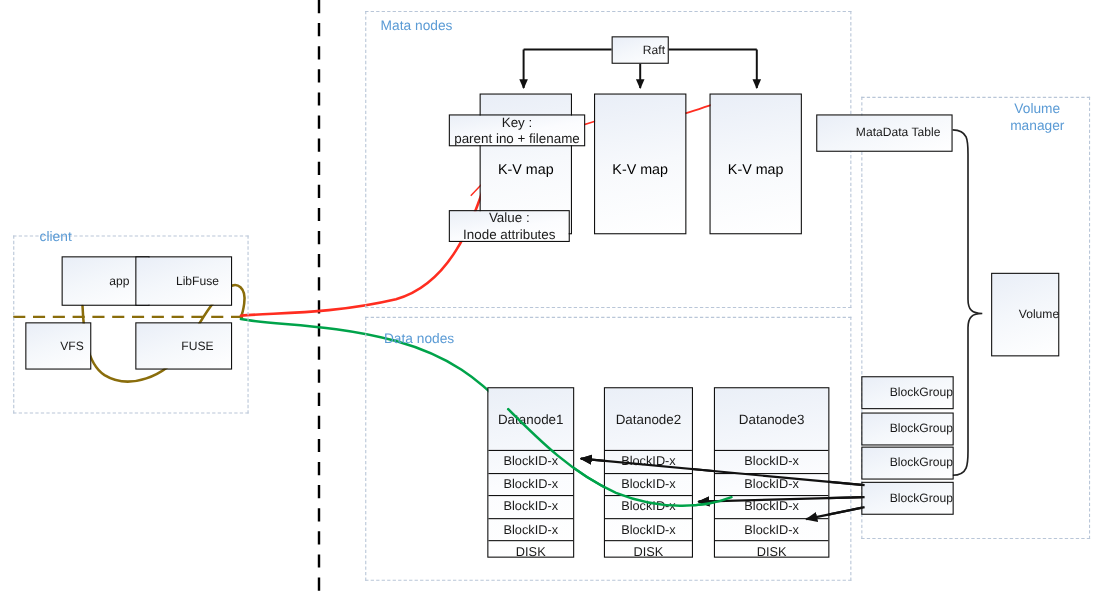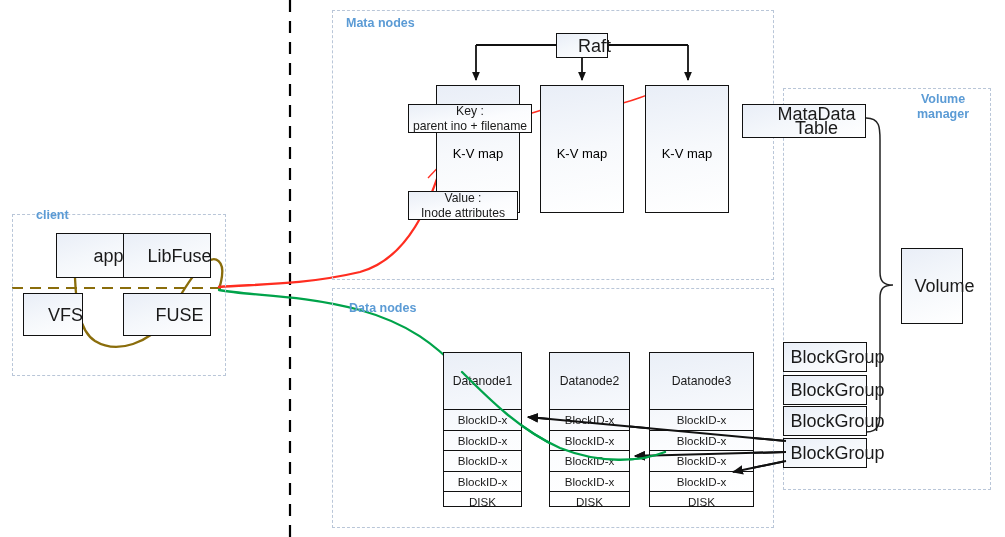--- a/index.html
+++ b/index.html
@@ -4,26 +4,26 @@
 <style>
   html,body{margin:0;padding:0;background:#ffffff;}
   body{width:1005px;height:537px;position:relative;overflow:hidden;
        font-family:"Liberation Sans","DejaVu Sans",sans-serif;}
   #canvas{position:absolute;left:0;top:0;width:1005px;height:537px;}
   svg.layer{position:absolute;left:0;top:0;width:1005px;height:537px;overflow:visible;}
   svg.under{z-index:1;}
   svg.over{z-index:5;pointer-events:none;}
 
   .grp{position:absolute;border:1px dashed #b9c6d8;z-index:2;}
-  .grp-label{position:absolute;color:#5b9bd5;font-size:12.5px;z-index:3;white-space:pre;line-height:15px;font-weight:bold;}
+  .grp-label{position:absolute;color:#5b9bd5;font-size:12.5px;z-index:3;white-space:pre;line-height:15px;}
 
   .box{position:absolute;z-index:4;border:1.3px solid #111;
        background:linear-gradient(160deg,#e9eef7 0%,#f4f7fb 45%,#ffffff 100%);
        display:flex;align-items:center;justify-content:center;text-align:center;
-       color:#1a1a1a;font-size:18px;box-sizing:border-box;line-height:14px;padding-left:25px;}
+       color:#1a1a1a;font-size:11px;box-sizing:border-box;line-height:14px;padding-left:25px;}
 
   .stack{position:absolute;z-index:4;border:1.3px solid #111;box-sizing:border-box;
          background:linear-gradient(170deg,#eaeff7 0%,#fbfcfe 55%,#ffffff 100%);
          display:flex;flex-direction:column;}
   .stack .head{flex:0 0 56px;display:flex;align-items:center;justify-content:center;
                font-size:12.2px;color:#1a1a1a;}
   .stack .cell{flex:0 0 19.5px;border-top:1.2px solid #111;display:flex;align-items:center;
                justify-content:center;font-size:11.6px;color:#1a1a1a;}
 
   .kv{position:absolute;z-index:4;border:1.3px solid #111;box-sizing:border-box;

